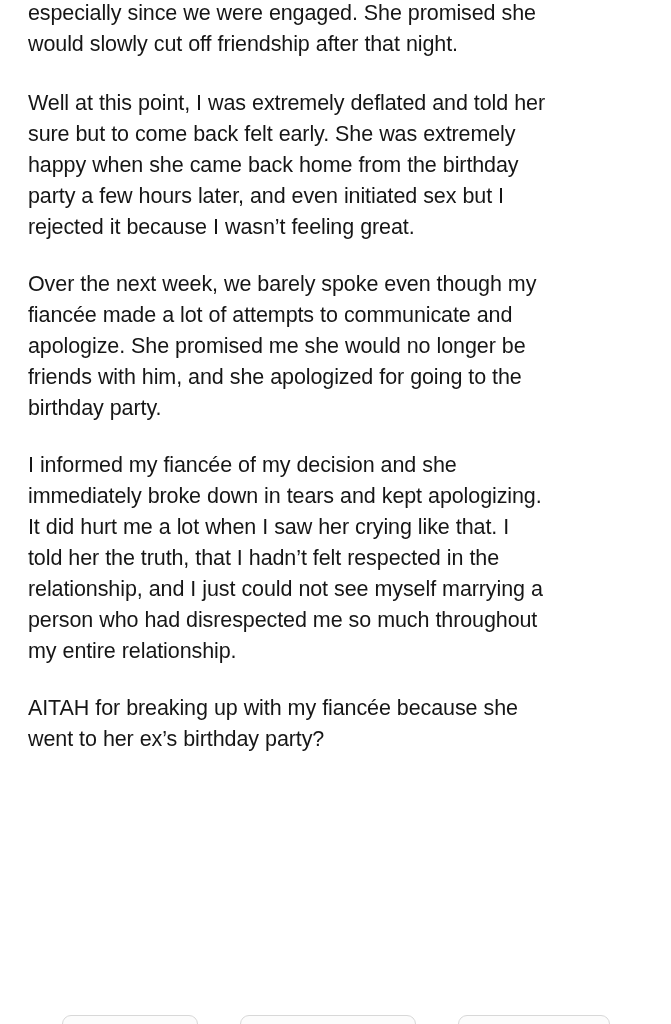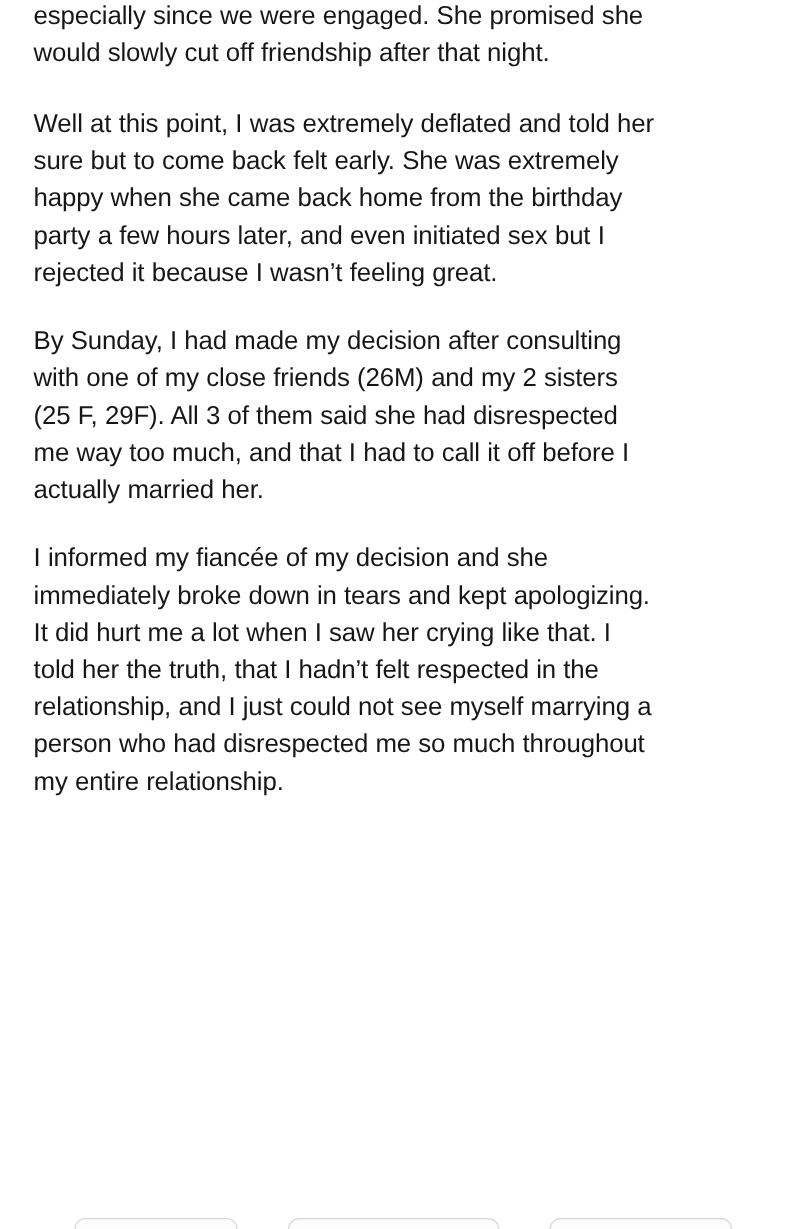--- a/index.html
+++ b/index.html
@@ -56,20 +56,21 @@
   .pill-a { left: 62px; width: 136px; }
   .pill-b { left: 240px; width: 176px; }
   .pill-c { left: 458px; width: 152px; }
 </style>
 </head>
 <body>
 
 <div class="post-body">
   <p class="para first clipped-top">especially since we were engaged. She promised she would slowly cut off friendship after that night.</p>
   <p class="para">Well at this point, I was extremely deflated and told her sure but to come back felt early. She was extremely happy when she came back home from the birthday party a few hours later, and even initiated sex but I rejected it because I wasn’t feeling great.</p>
-  <p class="para">By Sunday, I had made my decision after consulting with one of my close friends (26M) and my 2 sisters (25 F, 29F). All 3 of them said she had disrespected me way too much, and that I had to call it off before I actually married her.</p>
+  <p class="para">Over the next week, we barely spoke even though my fiancée made a lot of attempts to communicate and apologize. She promised me she would no longer be friends with him, and she apologized for going to the birthday party.</p>
   <p class="para">I informed my fiancée of my decision and she immediately broke down in tears and kept apologizing. It did hurt me a lot when I saw her crying like that. I told her the truth, that I hadn’t felt respected in the relationship, and I just could not see myself marrying a person who had disrespected me so much throughout my entire relationship.</p>
+  <p class="para">AITAH for breaking up with my fiancée because she went to her ex’s birthday party?</p>
 </div>
 
 <div class="footer-strip"></div>
 <div class="footer-pill pill-a"></div>
 <div class="footer-pill pill-b"></div>
 <div class="footer-pill pill-c"></div>
 
 </body></html>

